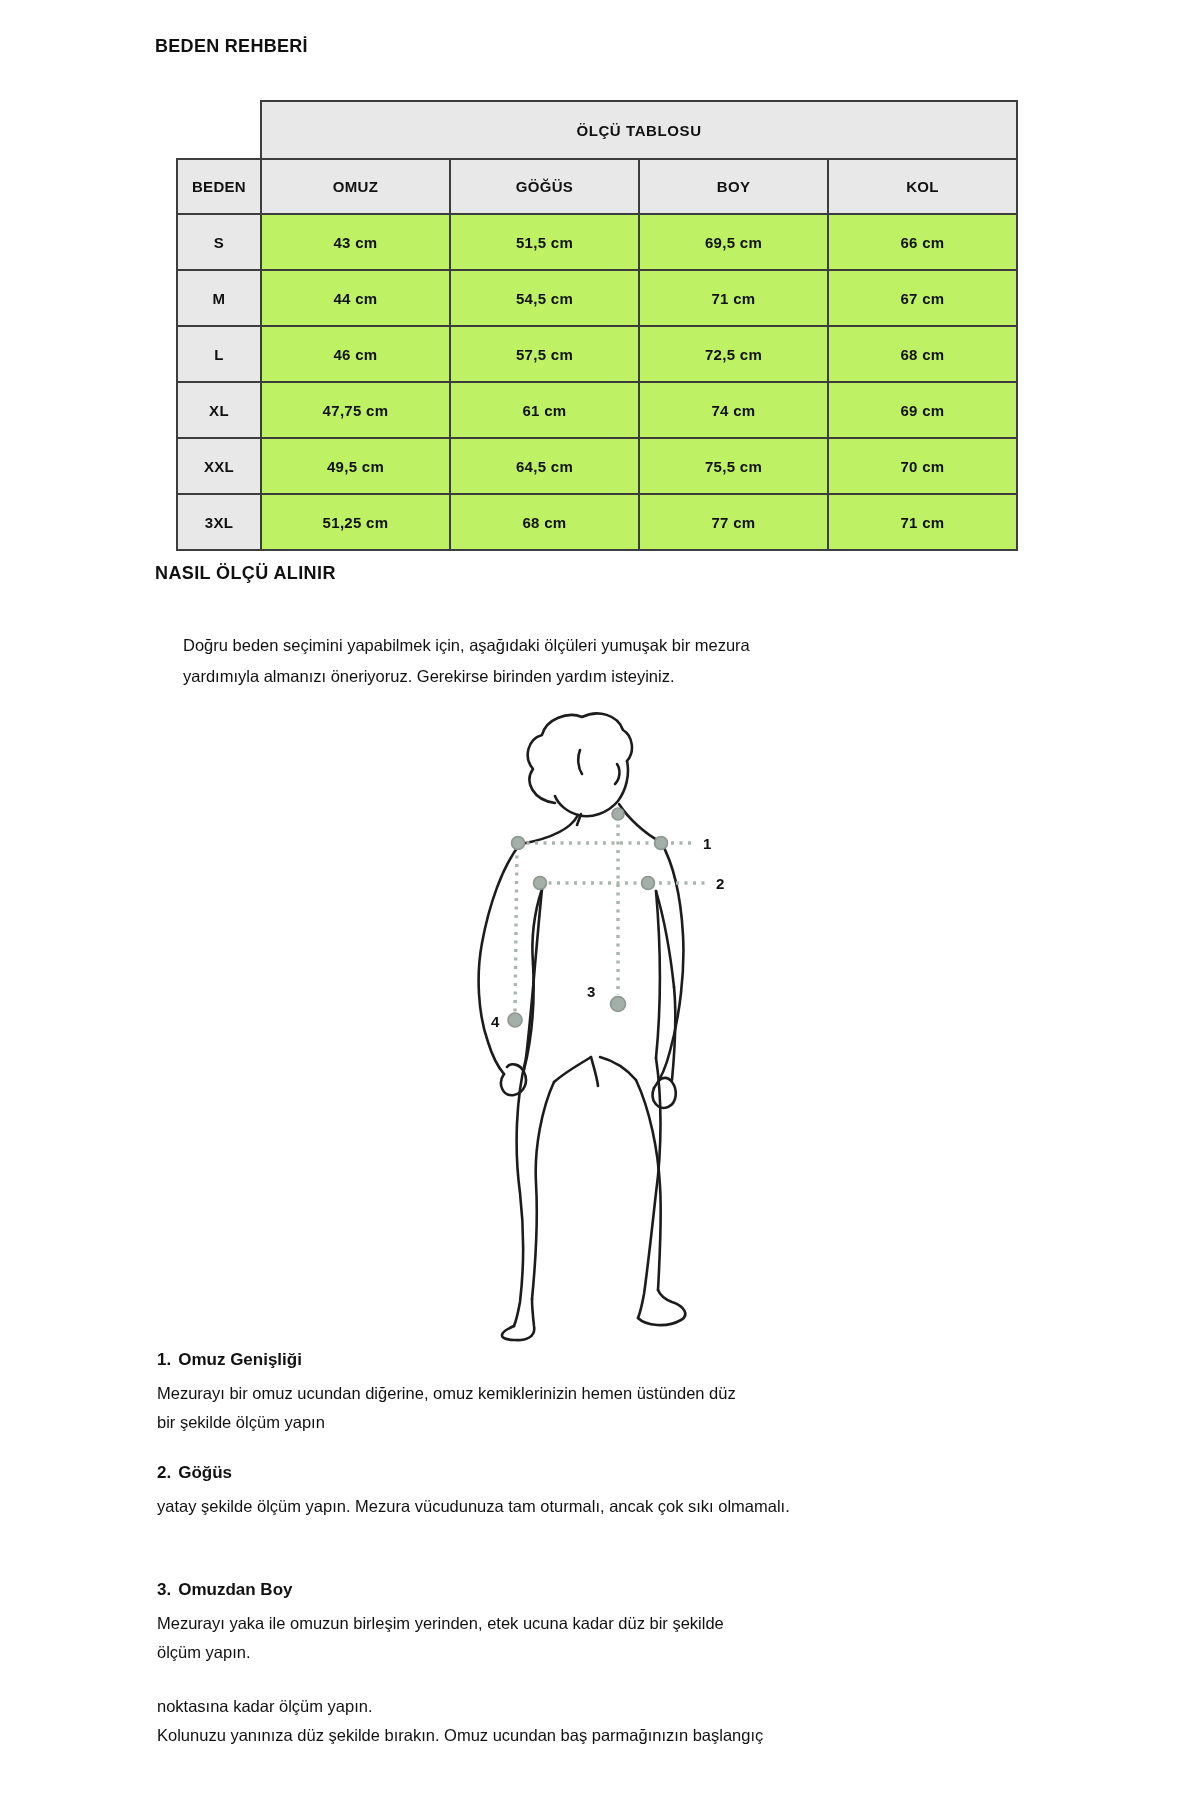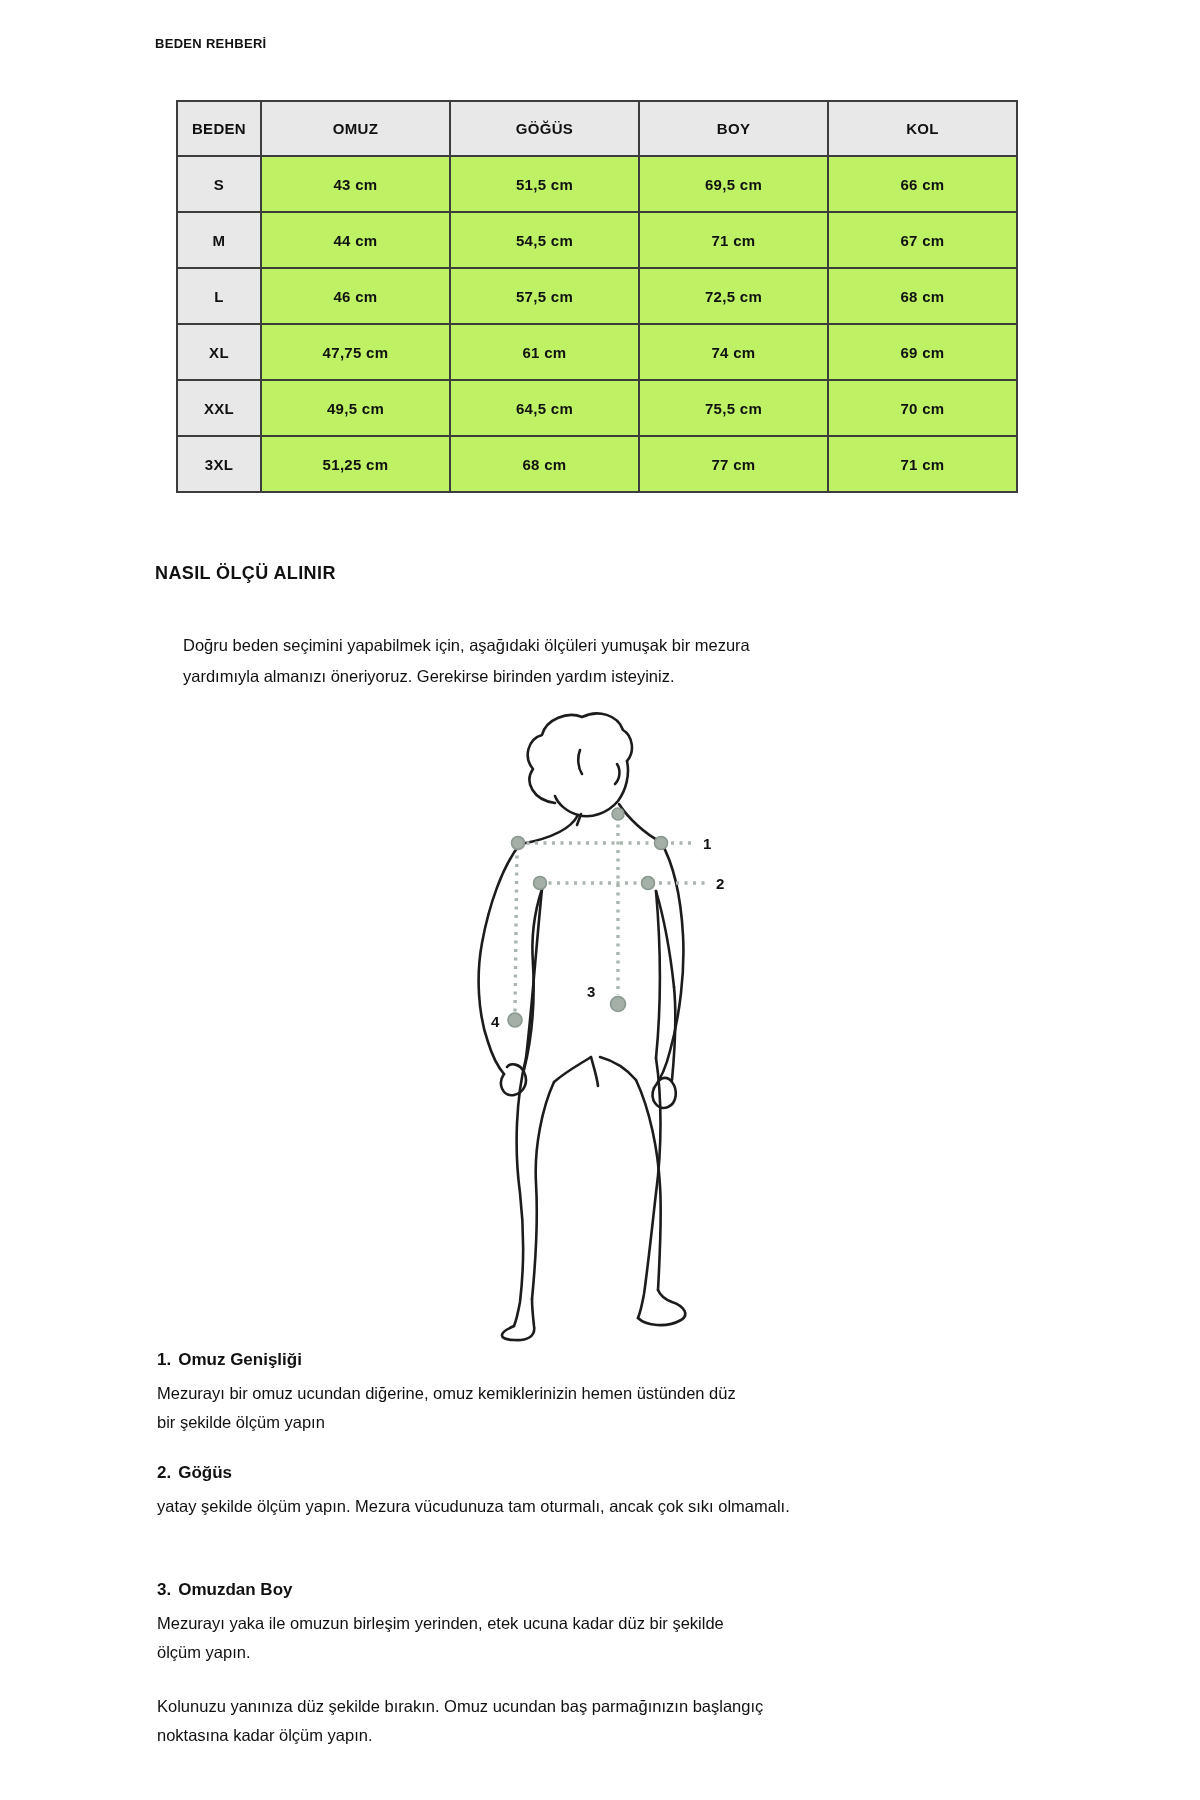--- a/index.html
+++ b/index.html
@@ -5,21 +5,21 @@
   html,body{margin:0;padding:0;}
   body{
     width:1200px;height:1800px;position:relative;background:#ffffff;
     font-family:"Liberation Sans", sans-serif;color:#111111;
     -webkit-font-smoothing:antialiased;
   }
   .abs{position:absolute;}
   .nowrap{white-space:nowrap;}
 
   
-  .page-title{left:155px;top:36px;font-size:13px;font-weight:bold;letter-spacing:.3px;}
+  .page-title{left:155px;top:36px;font-size:18px;font-weight:bold;letter-spacing:.3px;}
 
   
   .size-table{left:176px;top:100px;border-collapse:collapse;table-layout:fixed;}
   .size-table td,.size-table th{
     border:2px solid #3d3d3d;text-align:center;vertical-align:middle;
     font-size:15px;font-weight:600;letter-spacing:.3px;padding:0;
   }
   .size-table .ghost{border:none;background:transparent;}
   .size-table .hdr{background:#e8e8e8;}
   .size-table .title-row th{height:56px;font-size:15px;letter-spacing:.6px;}
@@ -52,20 +52,24 @@
 
 <table class="abs size-table">
   <colgroup>
     <col class="col-beden">
       <col class="col-m">
       <col class="col-m">
       <col class="col-m">
       <col class="col-m">
   </colgroup>
   <tbody>
+      <tr class="title-row">
+    <td class="ghost"></td>
+    <th class="hdr" colspan="4">ÖLÇÜ TABLOSU</th>
+  </tr>
   <tr class="head-row">
     <th class="hdr">BEDEN</th>
     <th class="hdr">OMUZ</th>
     <th class="hdr">GÖĞÜS</th>
     <th class="hdr">BOY</th>
     <th class="hdr">KOL</th>
   </tr>
   <tr class="data-row">
     <td class="size">S</td>
     <td>43 cm</td>
@@ -197,15 +201,15 @@
 
 <div class="abs section s3">
   <div class="sec-head nowrap">
     <span class="sec-num">3.</span><span>Omuzdan Boy</span>
   </div>
   <div class="nowrap">Mezurayı yaka ile omuzun birleşim yerinden, etek ucuna kadar düz bir şekilde</div>
   <div class="nowrap">ölçüm yapın.</div>
 </div>
 
 <div class="abs section s4">
+  <div class="nowrap">noktasına kadar ölçüm yapın.</div>
   <div class="nowrap">Kolunuzu yanınıza düz şekilde bırakın. Omuz ucundan baş parmağınızın başlangıç</div>
-  <div class="nowrap">noktasına kadar ölçüm yapın.</div>
 </div>
 
 </body></html>

